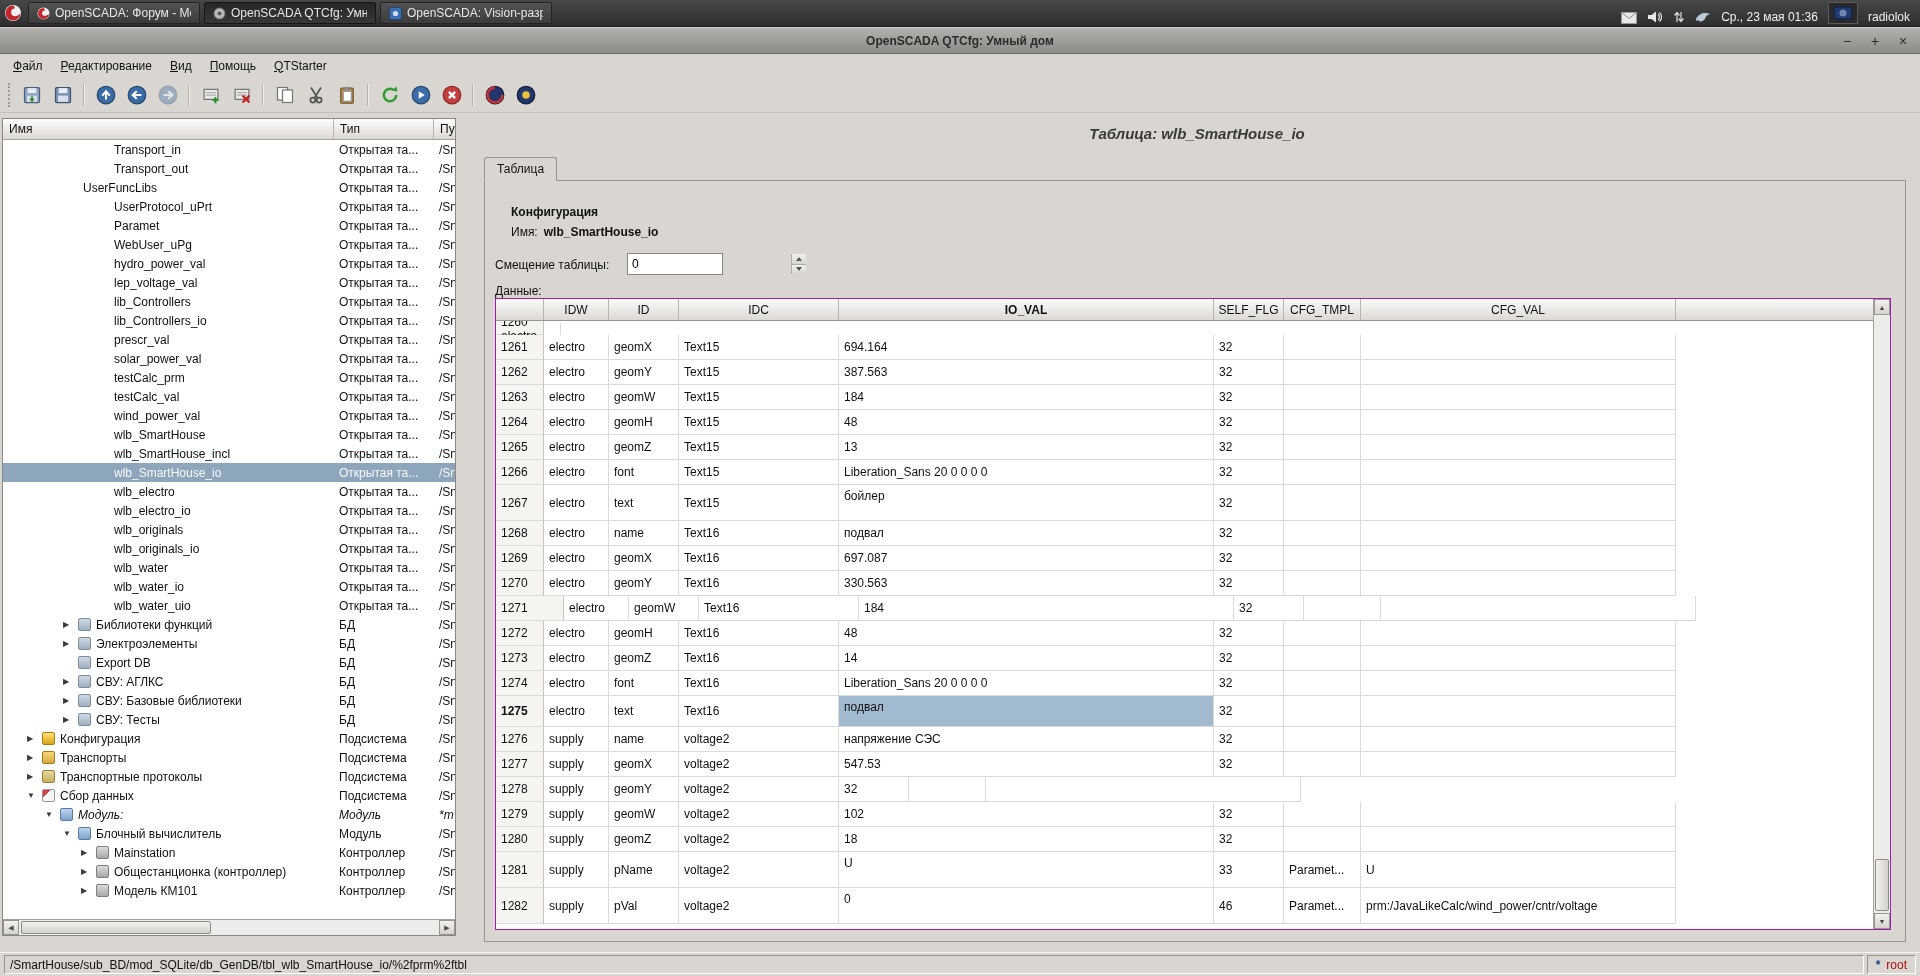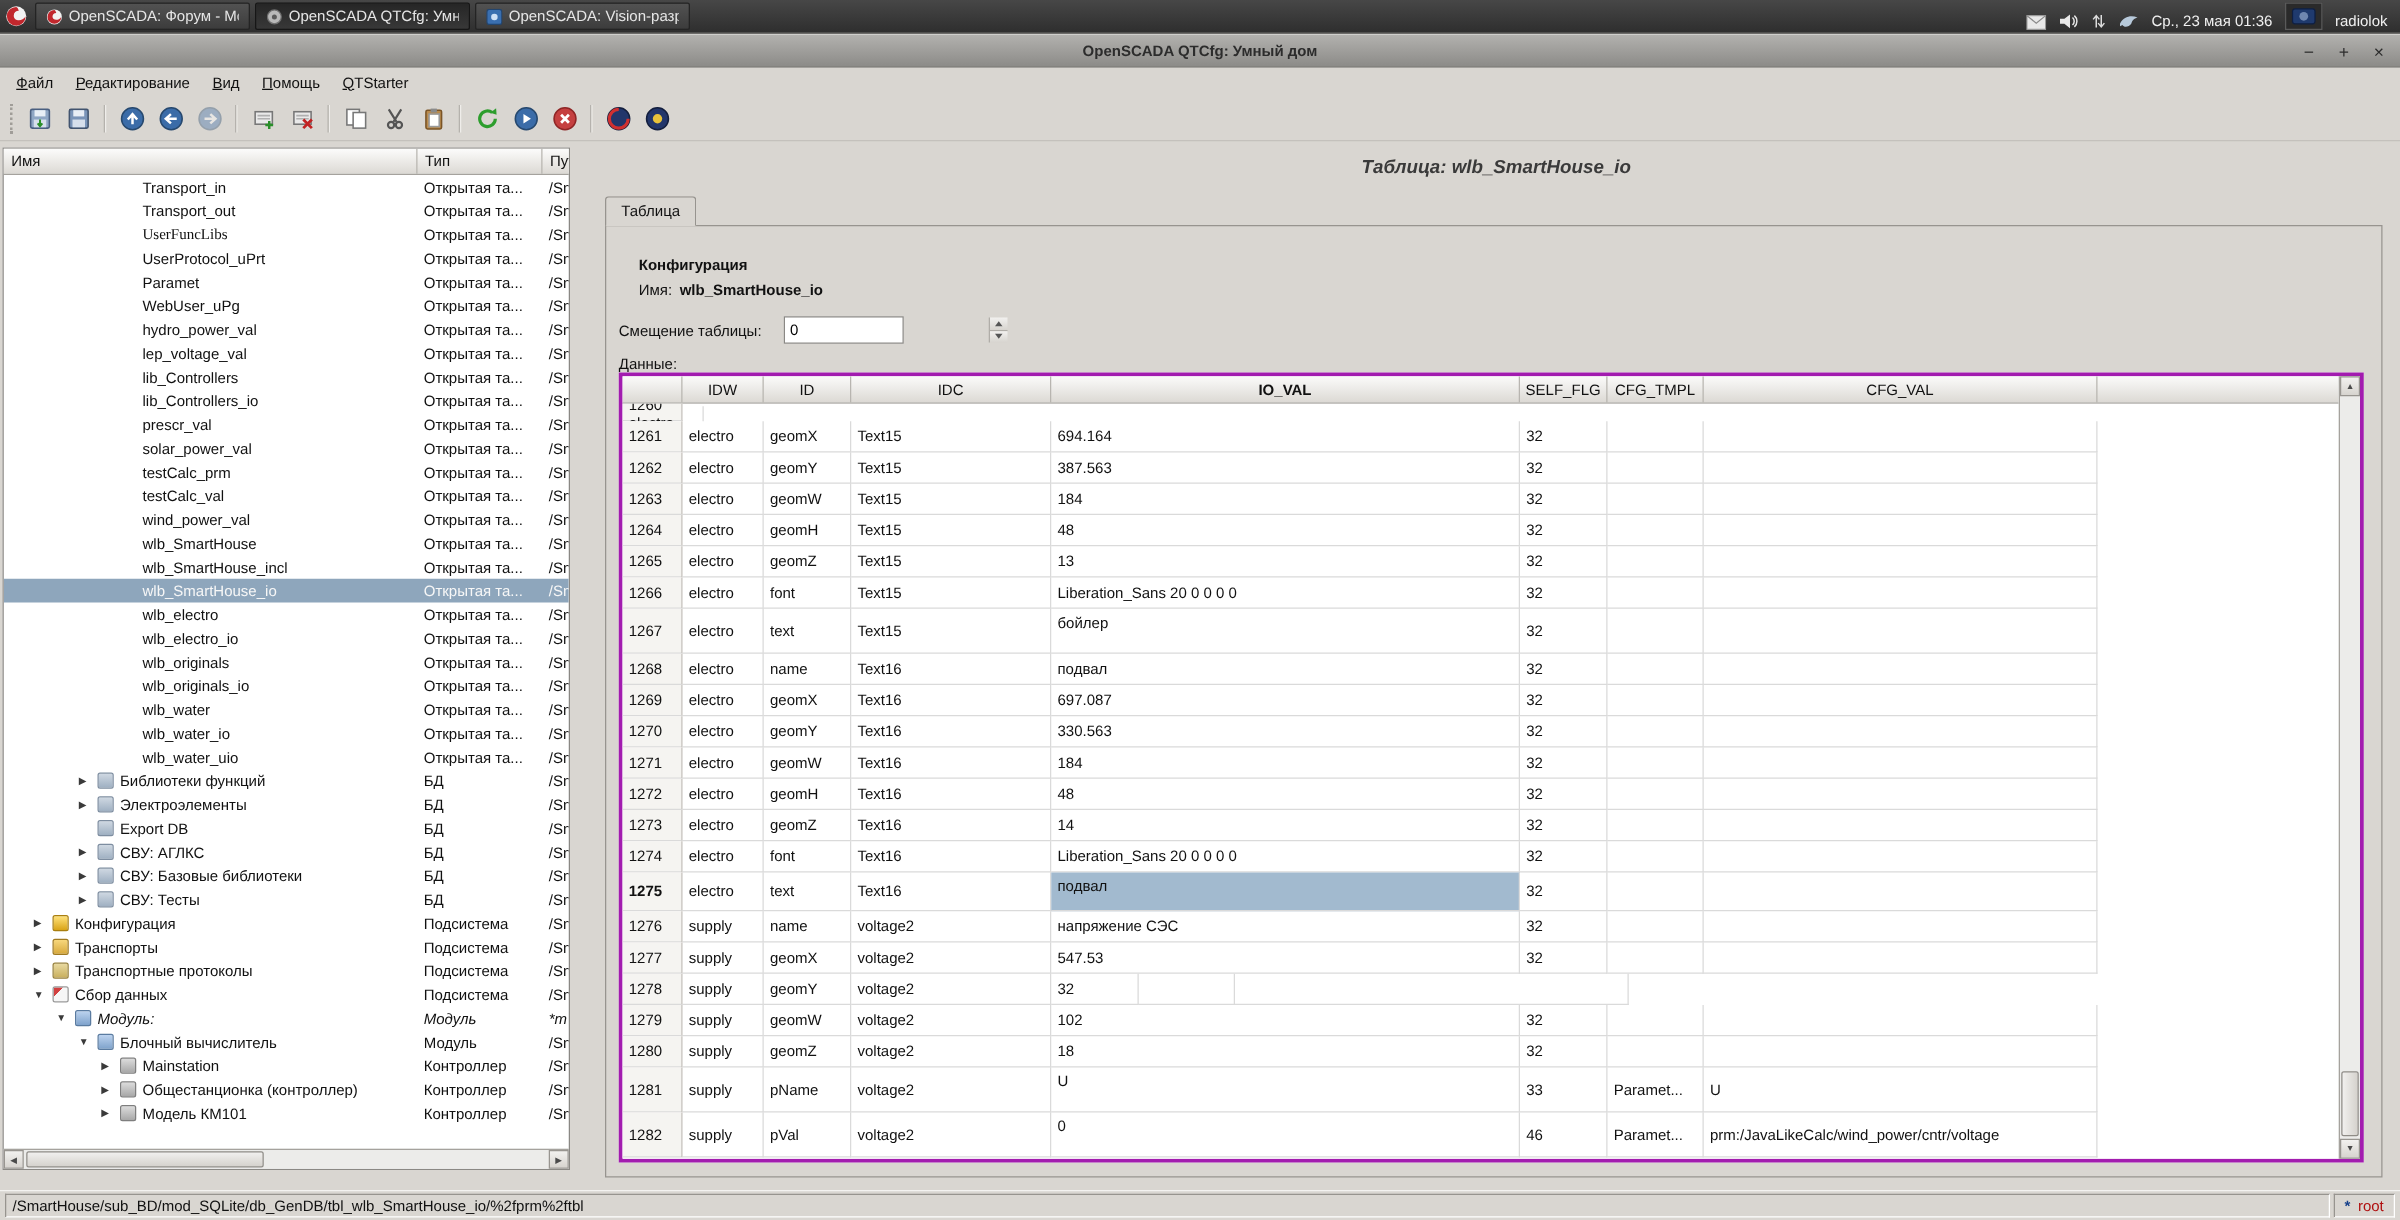--- a/index.html
+++ b/index.html
@@ -103,21 +103,21 @@
   .spinbox input { flex:1; border:none; outline:none; padding:0 4px; font-family:inherit; font-size:12px; background:transparent; }
   .spin-btns { width:15px; flex:none; display:flex; flex-direction:column; border-left:1px solid #b0ada8; }
   .spin-up,.spin-down { flex:1; background:linear-gradient(#f2f1ef,#d7d4cf); display:flex; align-items:center; justify-content:center; }
   .spin-up { border-bottom:1px solid #b0ada8; }
   .spin-up::before { content:""; border:3px solid transparent; border-bottom:4px solid #555; margin-top:-3px; }
   .spin-down::before { content:""; border:3px solid transparent; border-top:4px solid #555; margin-bottom:-3px; }
   .data-label { position:absolute; left:10px; top:103px; }
 
   
   .dtable { position:absolute; left:10px; top:117px; width:1396px; height:632px; background:#fff;
-            border:3px solid #a21caf; display:flex; }
+            border:1px solid #a21caf; display:flex; }
   .dt-left { flex:1; display:flex; flex-direction:column; overflow:hidden; }
   .dt-header { height:22px; flex:none; display:flex; background:linear-gradient(#fbfbfa,#dcd9d4);
                border-bottom:1px solid #9a9792; }
   .dh-cell { border-right:1px solid #b8b5b0; display:flex; align-items:center; justify-content:center;
              flex:none; overflow:hidden; }
   .dh-cell.emph { font-weight:bold; }
   .dh-cell.filler { flex:1; border-right:none; }
   .dt-body { flex:1; overflow:hidden; background:#fff; }
   .drow { display:flex; align-items:flex-start; }
   .dcell { border-right:1px solid #dadada; border-bottom:1px solid #dadada; padding:0 5px;
@@ -393,21 +393,21 @@
           </div>
           <div class="trow">
             <div class="tc-name" style="padding-left: 96px;">
               <span class="expander"></span>
               <span class="tlabel">Transport_out</span>
             </div>
             <div class="tc-type">Открытая та...</div>
             <div class="tc-path">/Sn</div>
           </div>
           <div class="trow">
-            <div class="tc-name" style="padding-left: 96px; font-family: Liberation Serif, serif;">
+            <div class="tc-name" style="padding-left: 65px;">
               <span class="expander"></span>
               <span class="tlabel">UserFuncLibs</span>
             </div>
             <div class="tc-type">Открытая та...</div>
             <div class="tc-path">/Sn</div>
           </div>
           <div class="trow">
             <div class="tc-name" style="padding-left: 96px;">
               <span class="expander"></span>
               <span class="tlabel">UserProtocol_uPrt</span>
@@ -878,21 +878,21 @@
                   <div class="dcell c-idw" style="width: 65px;">electro</div>
                   <div class="dcell c-id" style="width: 70px;">geomY</div>
                   <div class="dcell c-idc" style="width: 160px;">Text16</div>
                   <div class="dcell c-io_val" style="width: 375px;">330.563</div>
                   <div class="dcell c-self_flg" style="width: 70px;">32</div>
                   <div class="dcell c-cfg_tmpl" style="width: 77px;"></div>
                   <div class="dcell c-cfg_val" style="width: 315px;"></div>
                   <div class="dcell filler"></div>
                 </div>
                 <div class="drow h-n">
-                  <div class="dcell c-num" style="width: 48px;">1271</div>
+                  <div class="dcell c-num" style="width: 68px;">1271</div>
                   <div class="dcell c-idw" style="width: 65px;">electro</div>
                   <div class="dcell c-id" style="width: 70px;">geomW</div>
                   <div class="dcell c-idc" style="width: 160px;">Text16</div>
                   <div class="dcell c-io_val" style="width: 375px;">184</div>
                   <div class="dcell c-self_flg" style="width: 70px;">32</div>
                   <div class="dcell c-cfg_tmpl" style="width: 77px;"></div>
                   <div class="dcell c-cfg_val" style="width: 315px;"></div>
                   <div class="dcell filler"></div>
                 </div>
                 <div class="drow h-n">

